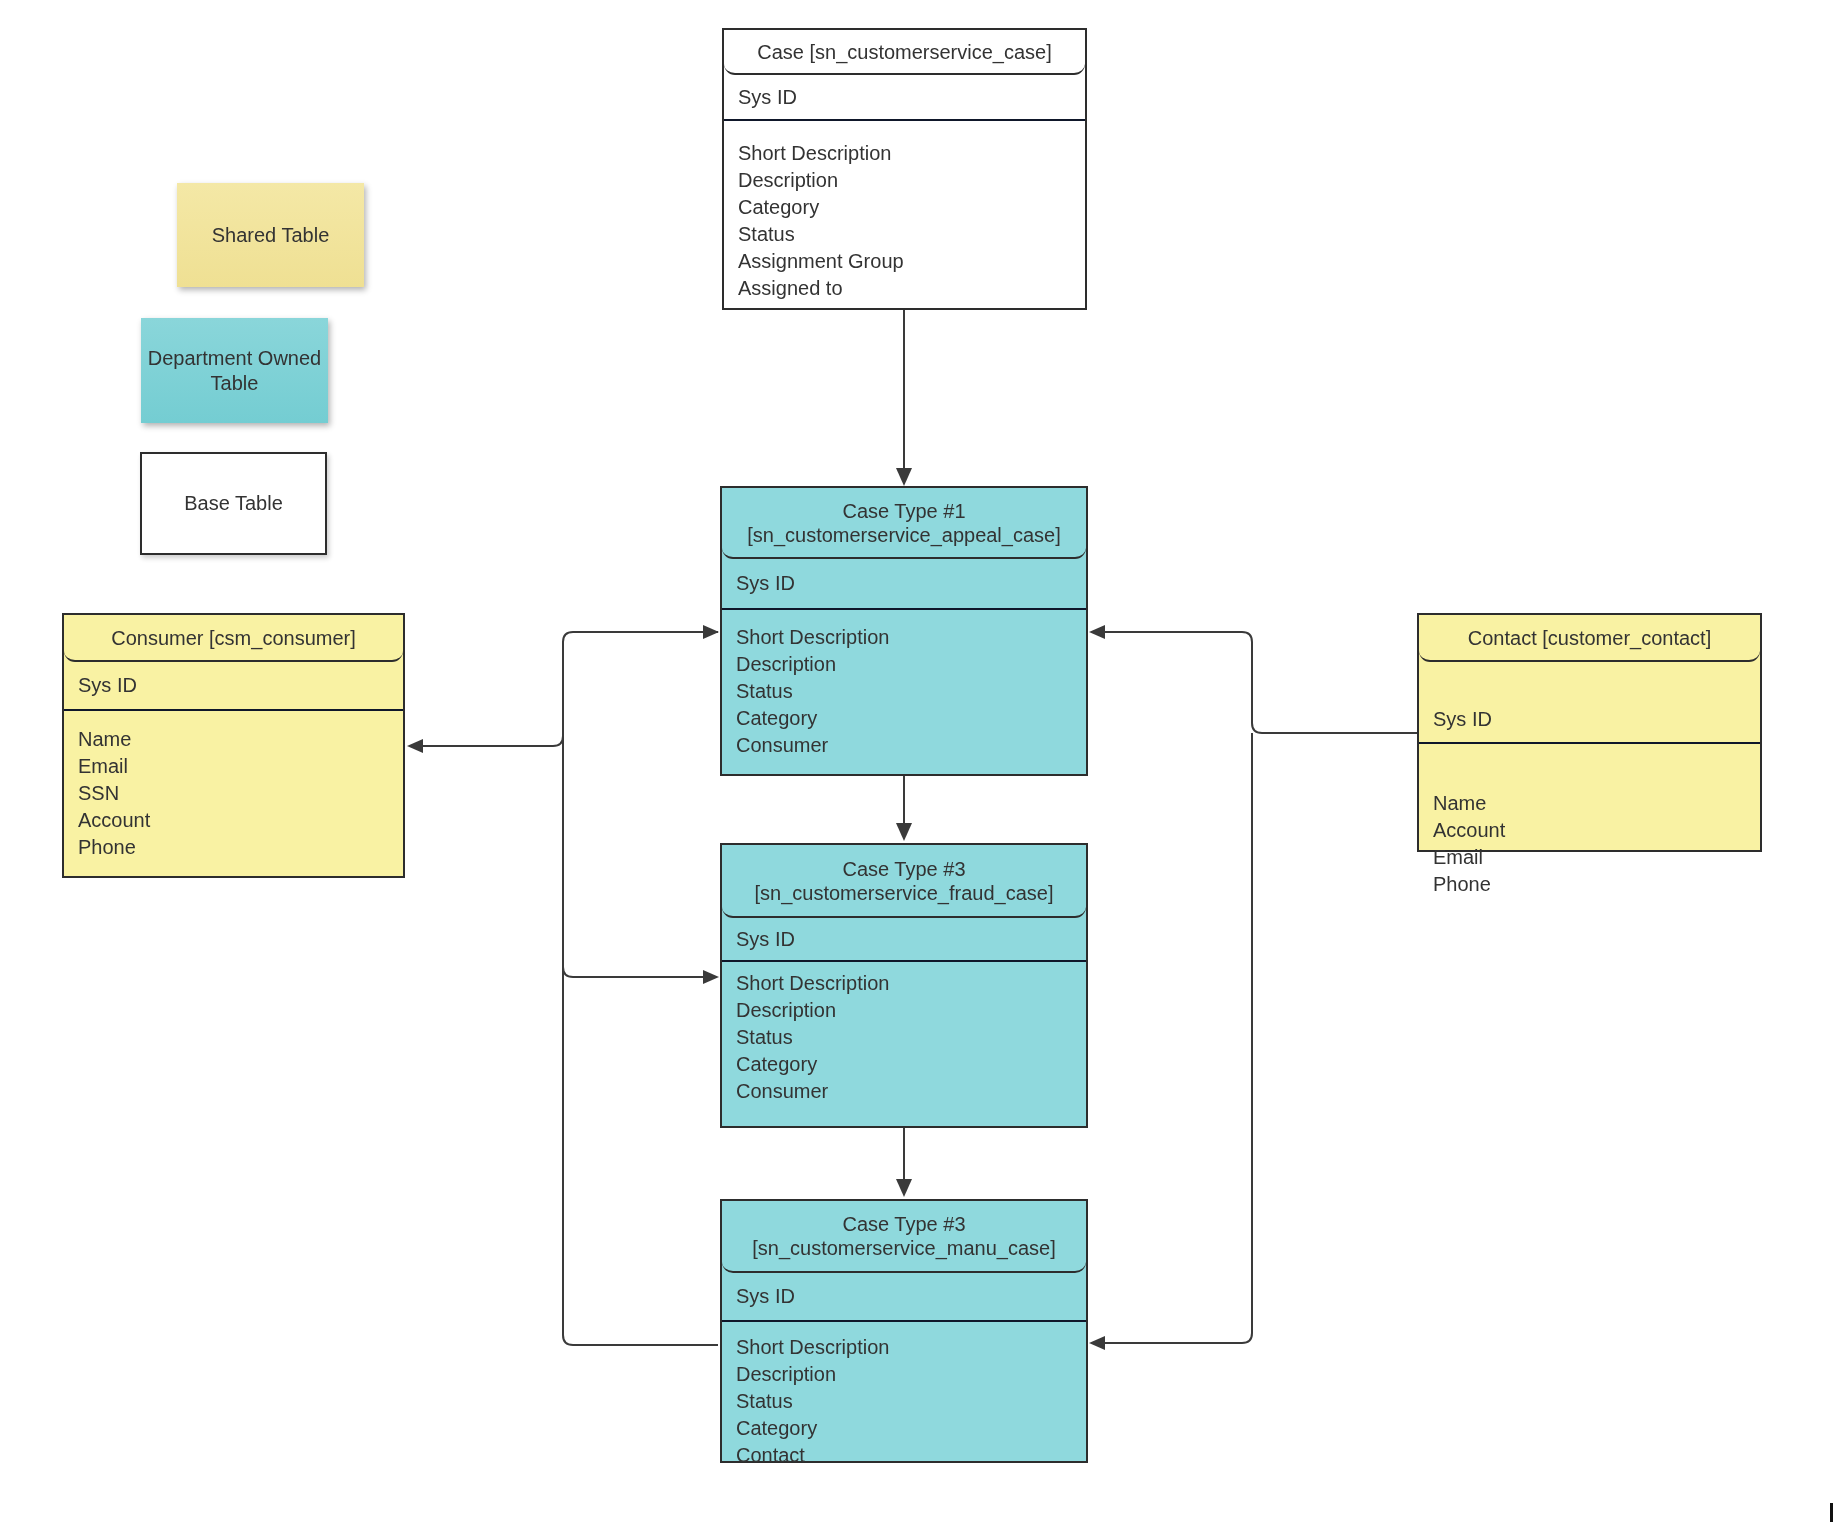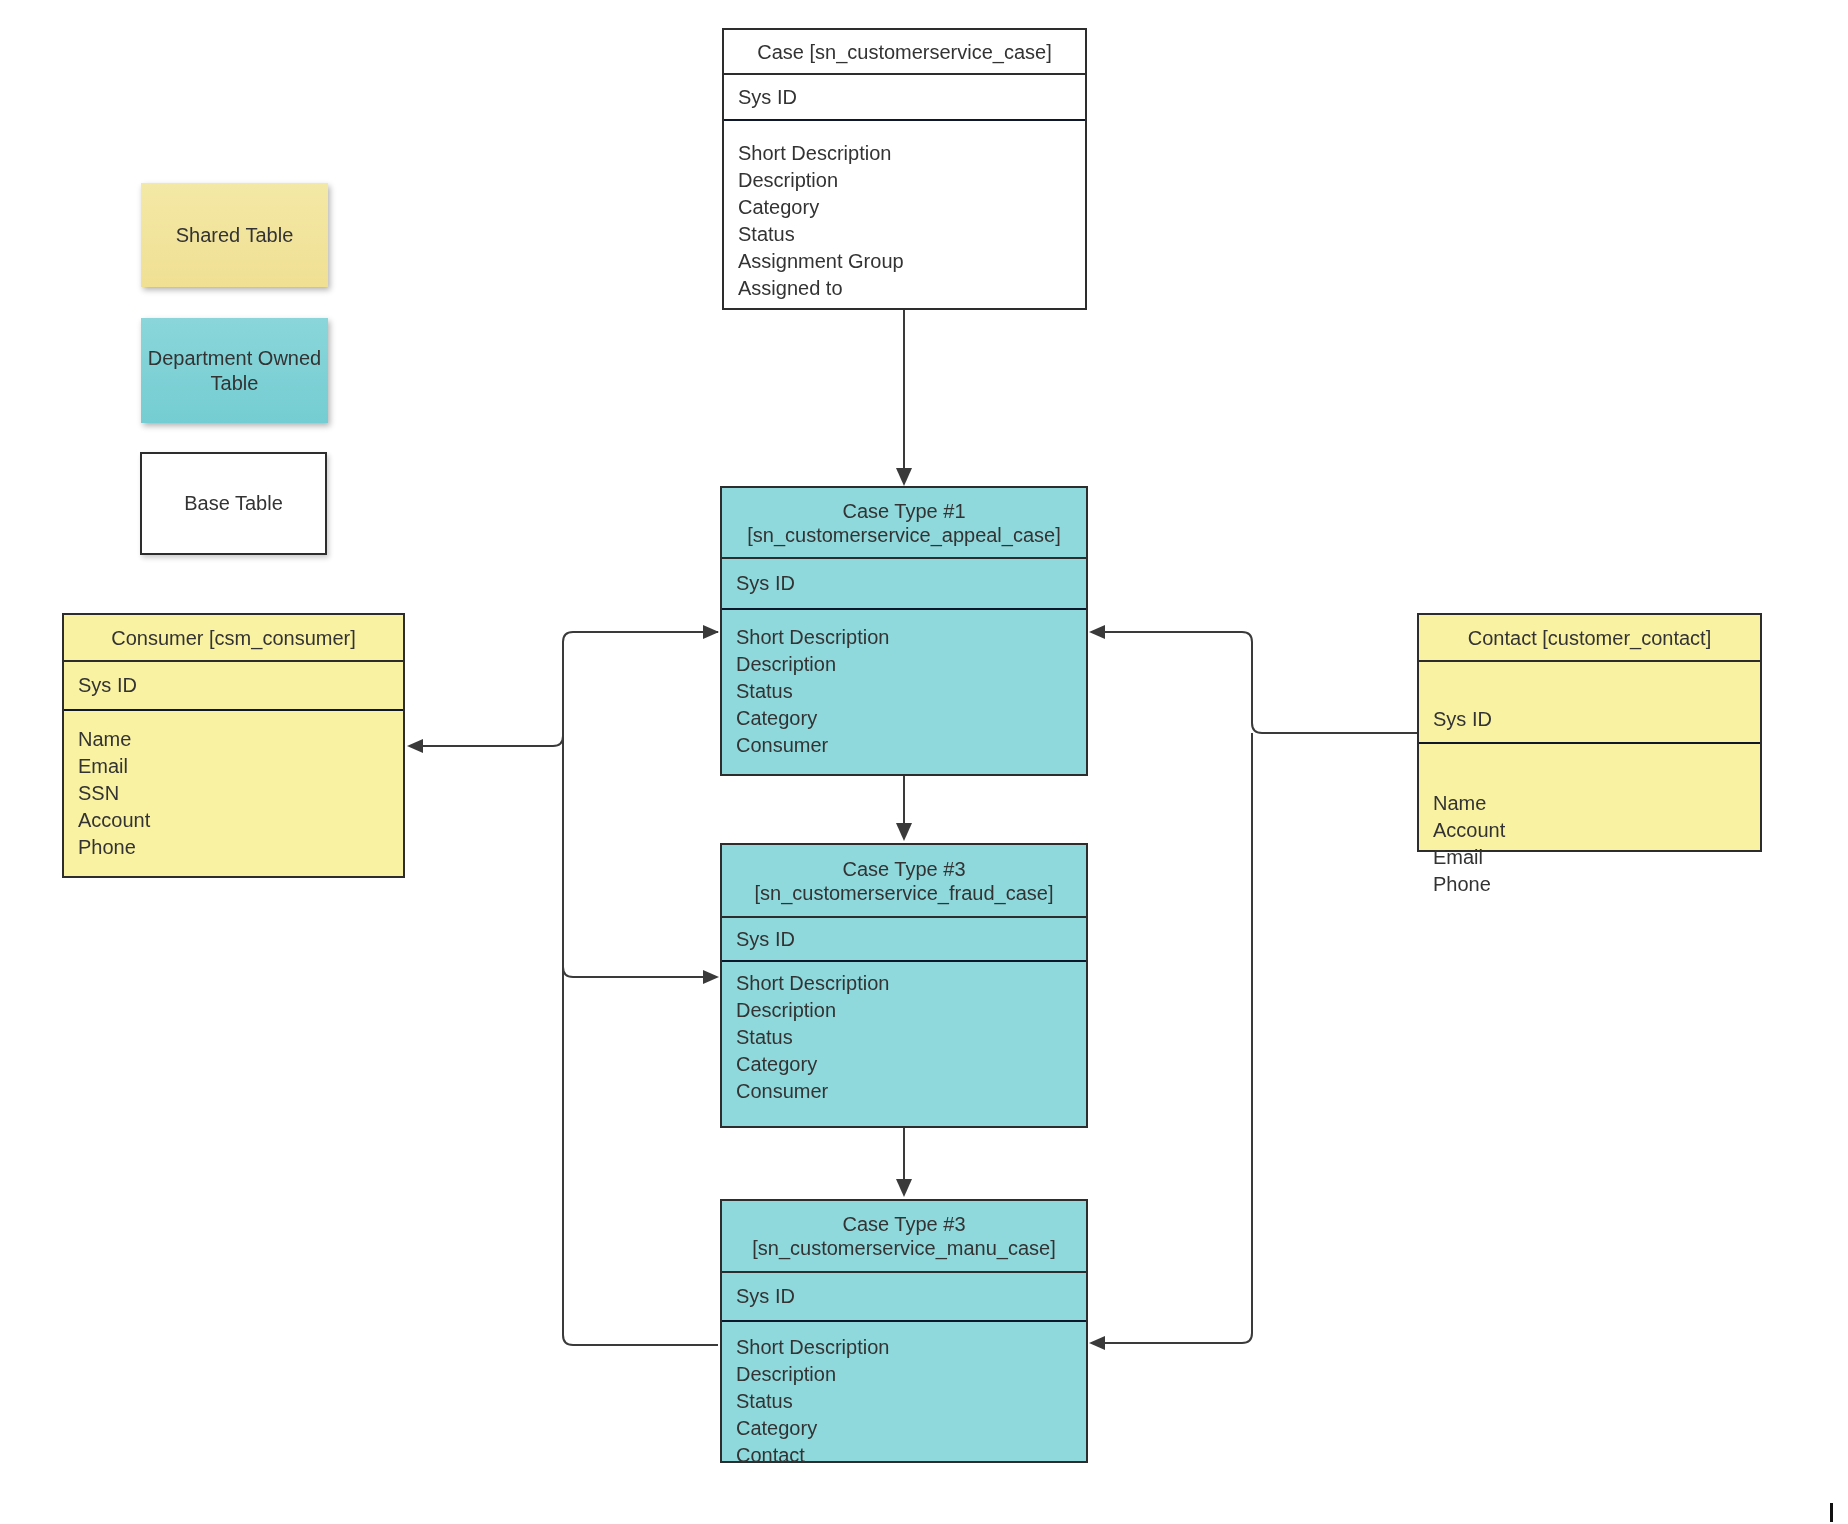--- a/index.html
+++ b/index.html
@@ -31,20 +31,21 @@
   .table.shared-table { background: #f9f2a3; }
   .t-title {
     border-bottom: 2px solid #2d2d2d;
     display: flex;
     align-items: center;
     justify-content: center;
     text-align: center;
     line-height: 24px;
     padding: 2px 8px;
     flex: 0 0 auto;
+    border-radius: 11px;
   }
   .t-key {
     border-bottom: 2px solid #0f172a;
     display: flex;
     align-items: center;
     padding-left: 14px;
     flex: 0 0 auto;
   }
   .t-fields {
     flex: 1 1 auto;
@@ -56,21 +57,21 @@
     position: absolute;
     display: flex;
     align-items: center;
     justify-content: center;
     text-align: center;
     font-size: 20px;
     line-height: 25px;
     padding: 4px;
     box-shadow: 2px 3px 6px rgba(0,0,0,0.30);
   }
-  .legend-shared { background: linear-gradient(180deg, #f4e8a6, #efe093); }
+  .legend-shared { background: linear-gradient(180deg, #f4e8a6, #efe093); margin-left: 36px; }
   .legend-dept   { background: linear-gradient(180deg, #8ad6da, #74cdd2); }
   .legend-base   { background: #ffffff; border: 2px solid #2d2d2d; box-shadow: 2px 3px 5px rgba(0,0,0,0.20); }
   
   .cursor-mark {
     position: absolute;
     width: 3px;
     height: 19px;
     background: #111111;
   }
 </style>

